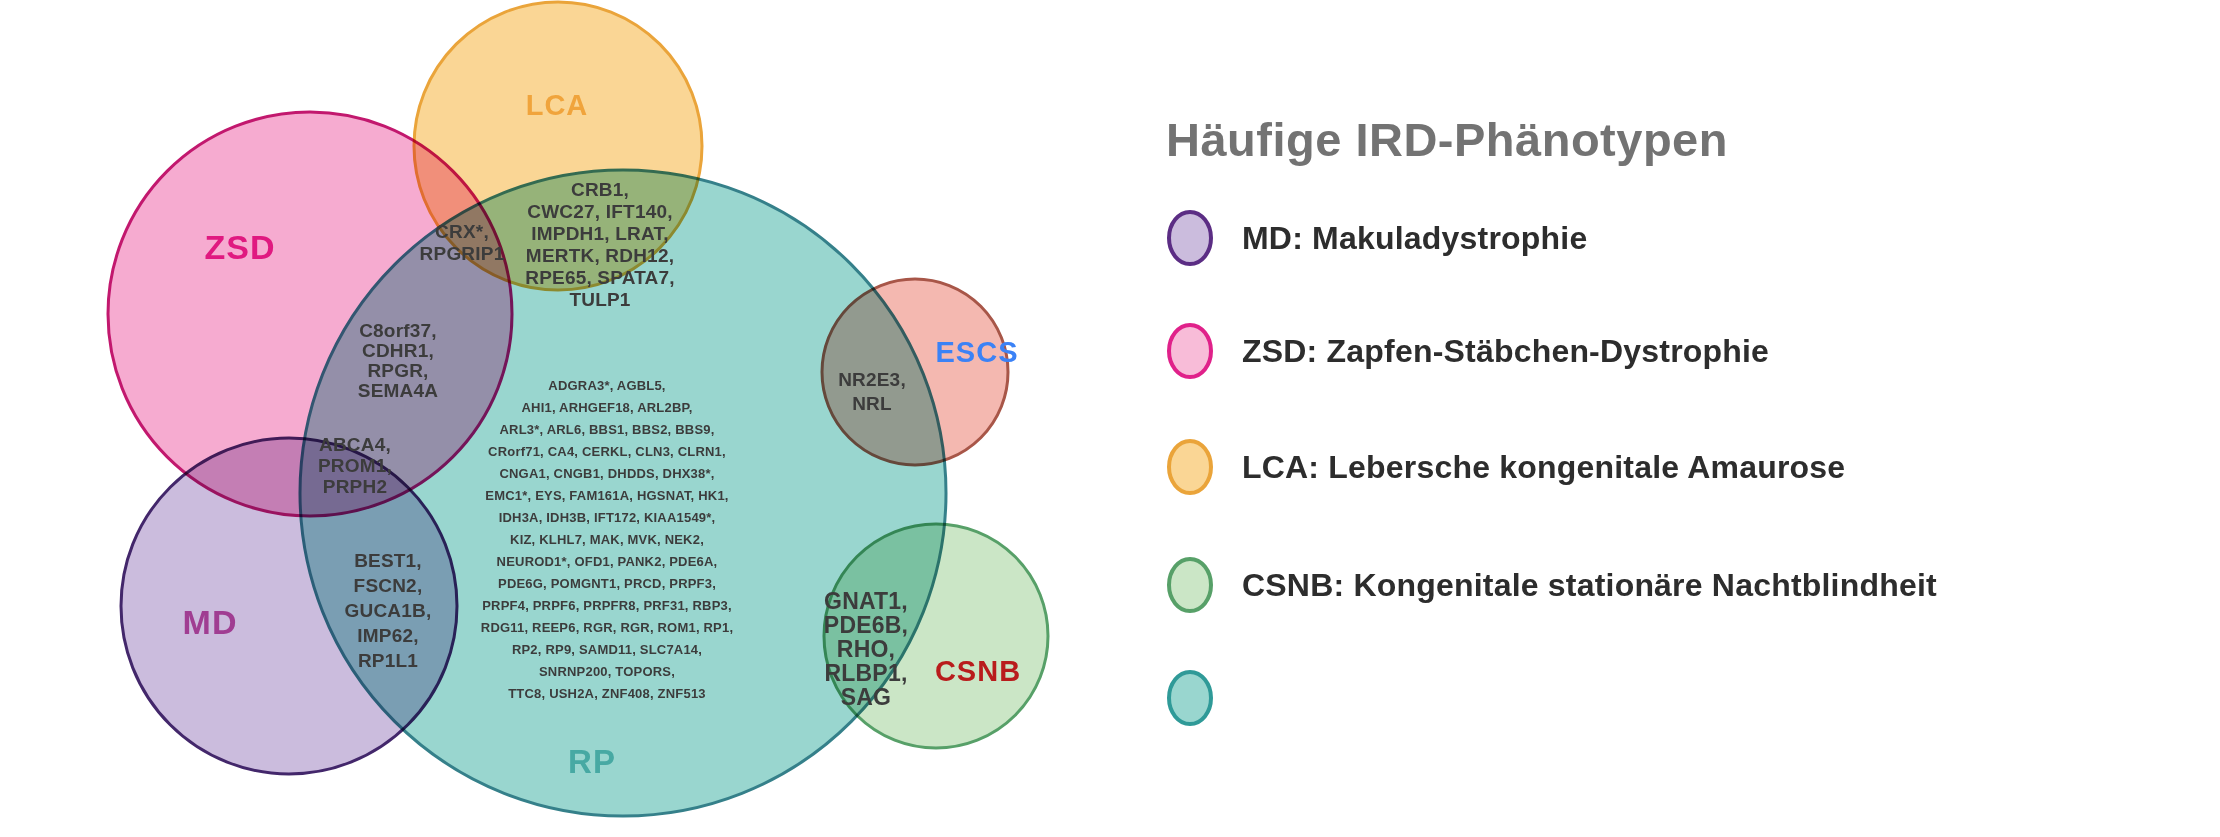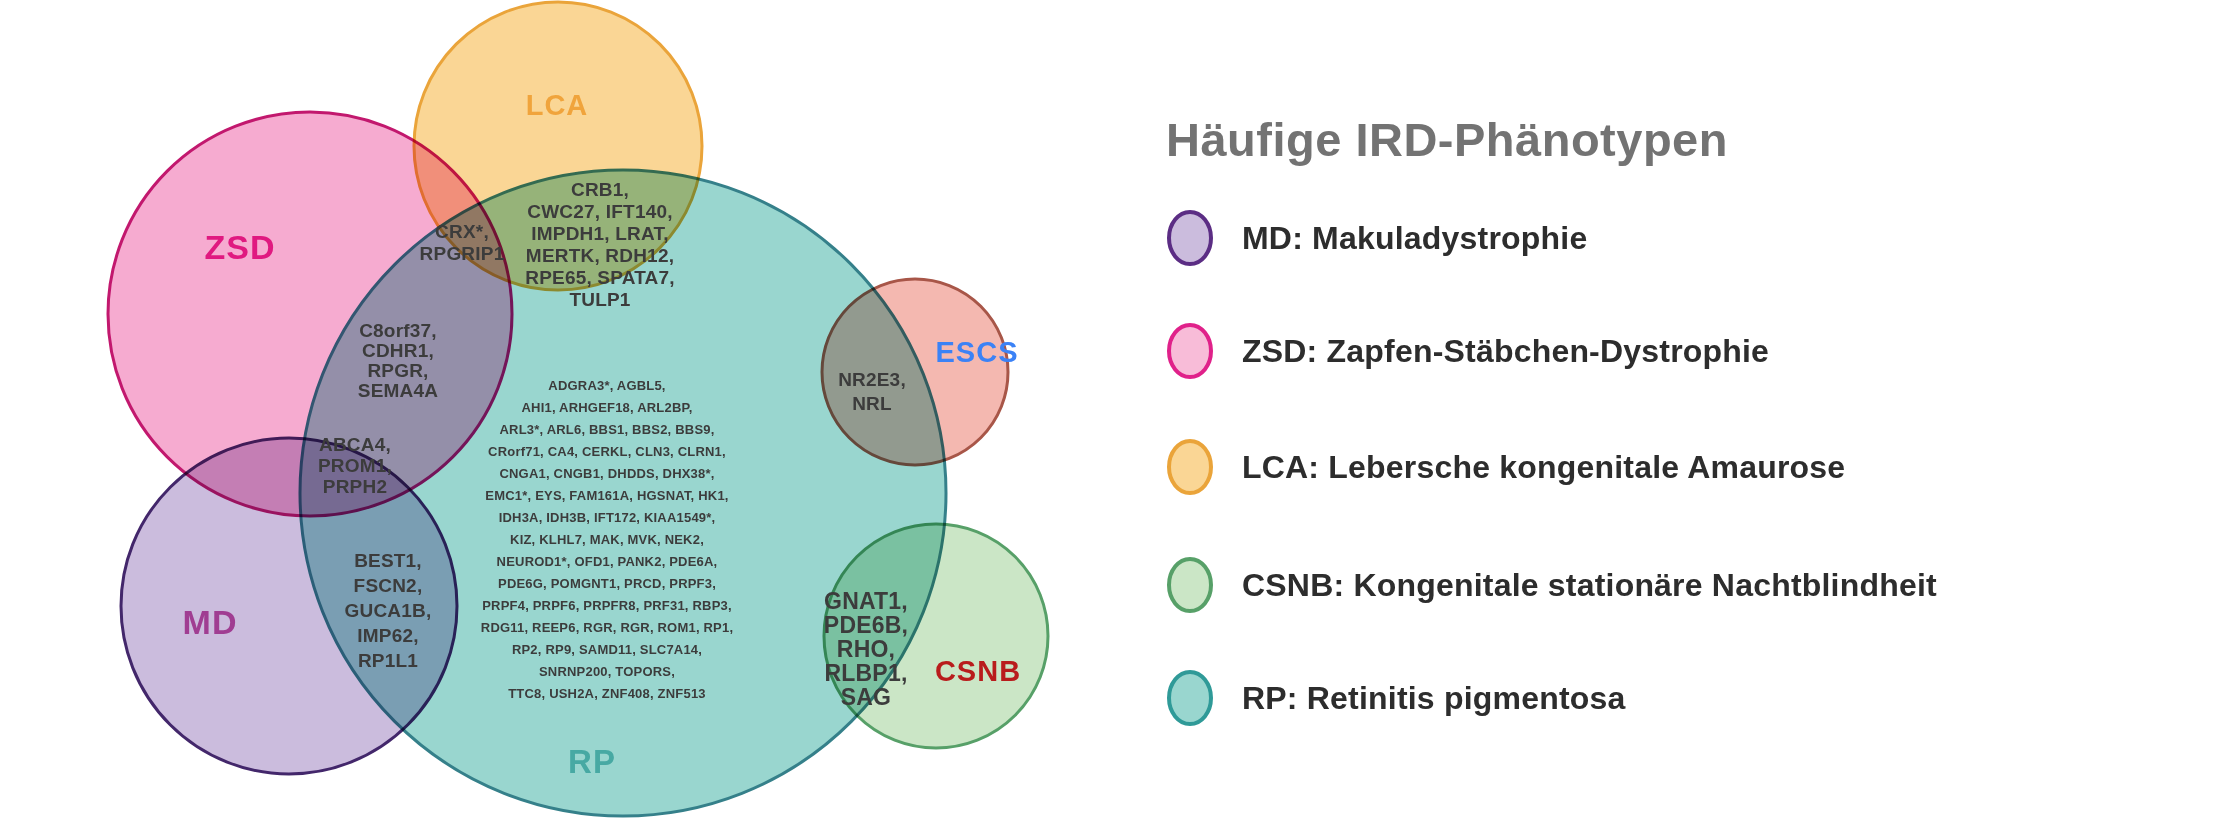--- a/index.html
+++ b/index.html
@@ -128,17 +128,16 @@
       <svg width="48" height="58">
         <ellipse cx="24" cy="29" rx="21" ry="26" stroke-width="4" fill="#cbe6c6" stroke="#57a068"></ellipse>
       </svg>
       <span class="label">CSNB: Kongenitale stationäre Nachtblindheit</span>
     </div>
 
     <div class="legend-item" style="top:669px;">
       <svg width="48" height="58">
         <ellipse cx="24" cy="29" rx="21" ry="26" stroke-width="4" fill="#99d6cf" stroke="#2f9a98"></ellipse>
       </svg>
-      <span class="label">RP: Retinitis pigmentosa</span>
     </div>
   </div>
 
 </div>
 
 </body></html>

